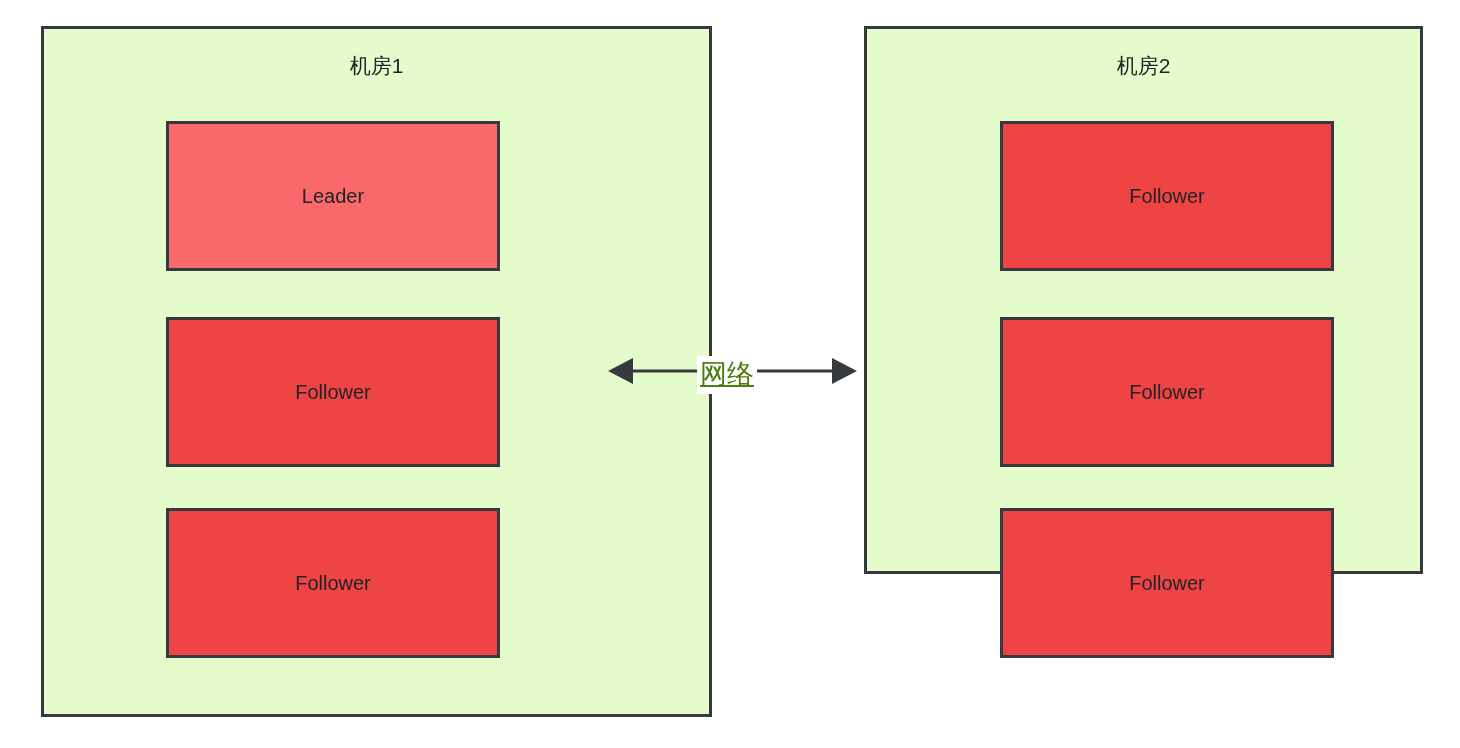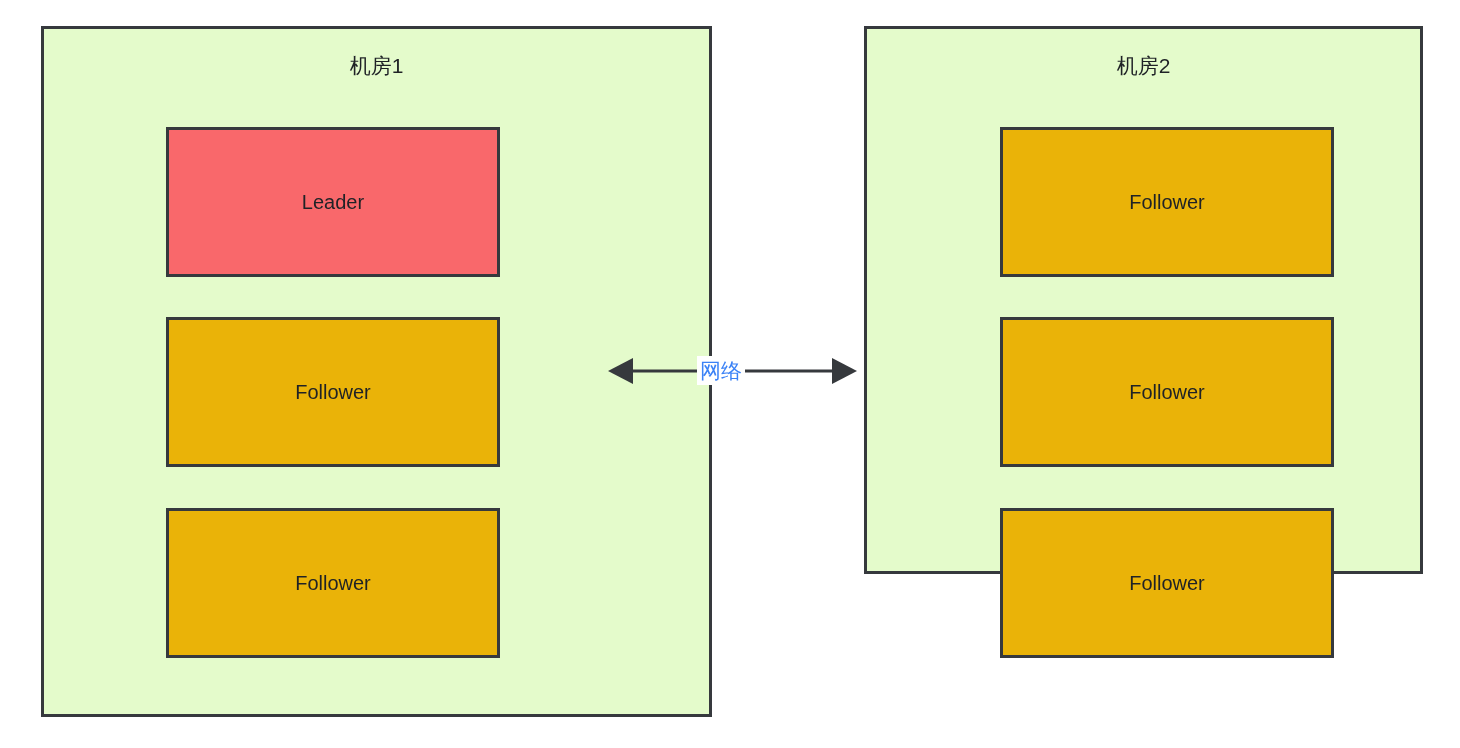--- a/index.html
+++ b/index.html
@@ -45,30 +45,30 @@
     position: absolute;
     box-sizing: border-box;
     width: 334px;
     height: 150px;
     border: 3px solid #36393D;
     display: flex;
     align-items: center;
     justify-content: center;
   }
   .node.leader   { background: #F9686B; }
-  .node.follower { background: #eab308; }
+  .node.follower { background: #ef4444; }
 
   .node-label {
     font-size: 20px;
     color: #1f2226;
     line-height: 1;
   }
 
   
-  .slot-0 { top: 98px; }
+  .slot-0 { top: 92px; }
   .slot-1 { top: 288px; }
   .slot-2 { top: 479px; }
 
   
   #dc-left  .node { left: 122px; }
   #dc-right .node { left: 133px; }
 
   
   #network-link {
     position: absolute;
@@ -78,24 +78,25 @@
     height: 52px;
   }
   #network-link svg { display: block; }
 
   #network-label {
     position: absolute;
     left: 697px;
     top: 356px;
     background: #ffffff;
     padding: 0 3px;
-    font-size: 21px;
-    color: #3b82f6;
+    font-size: 27px;
+    color: #4d7c0f;
     line-height: 1.4;
     white-space: nowrap;
+    text-decoration: underline;
   }
 </style>
 </head>
 <body>
 
 <div id="canvas">
 
   <div id="dc-left" class="dc">
     <div class="dc-title">机房1</div>
 

